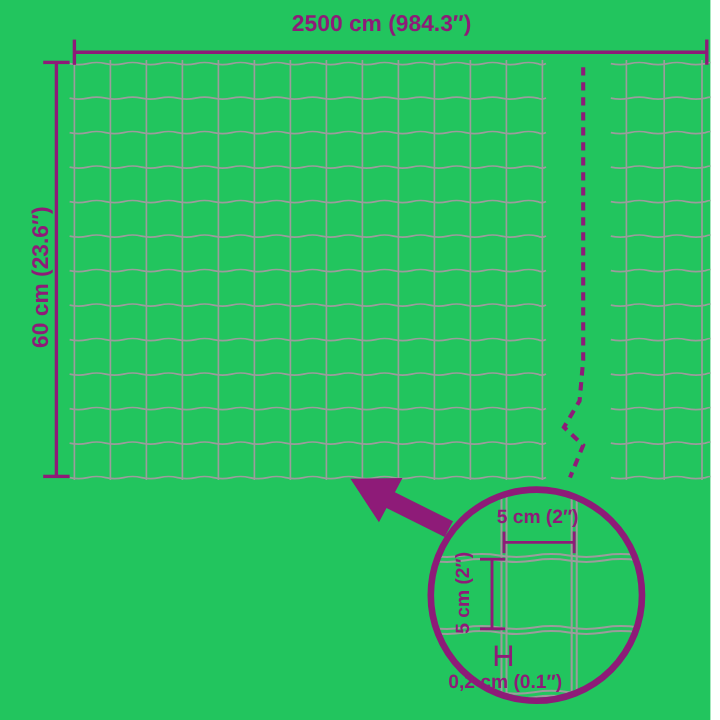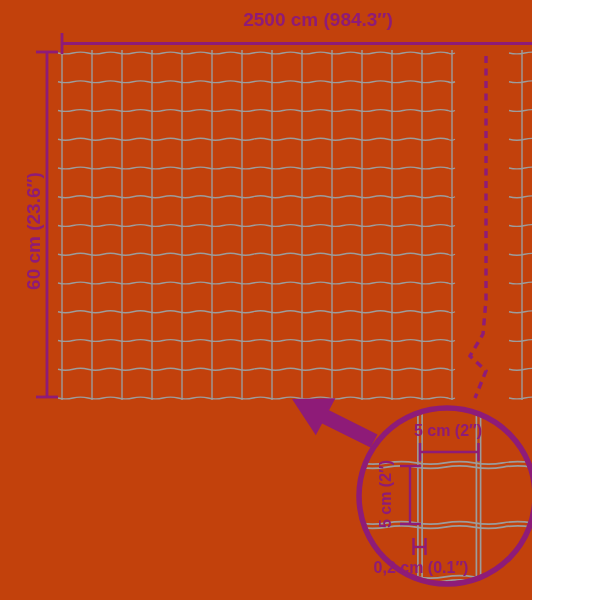--- a/index.html
+++ b/index.html
@@ -1,16 +1,16 @@
 <!DOCTYPE html>
 <html style="--accent: #8e1b78; --wire: #9c9c9c;"><head>
 <meta charset="utf-8">
 <style>
   html,body{margin:0;padding:0;background:#ffffff;}
-  .stage{position:relative;width:532px;height:600px;background:#c2410c;overflow:hidden;
+  .stage{position:relative;width:592px;height:600px;background:#22c55e;overflow:hidden;
          font-family:"Liberation Sans",sans-serif;}
   svg{display:block;}
   .wire{stroke:var(--wire,#9c9c9c);stroke-width:1.4;fill:none;}
   .wire2{stroke:var(--wire,#9c9c9c);stroke-width:1.7;fill:none;}
   .dim{stroke:var(--accent,#8e1b78);stroke-width:2.8;fill:none;}
   .dim-thin{stroke:var(--accent,#8e1b78);stroke-width:2.4;fill:none;}
   .dash{stroke:var(--accent,#8e1b78);stroke-width:3.4;fill:none;stroke-dasharray:7 5.5;}
   .ring{stroke:var(--accent,#8e1b78);stroke-width:5.5;fill:none;}
   .arrow{fill:var(--accent,#8e1b78);stroke:none;}
   .dim-text{fill:var(--accent,#8e1b78);font-weight:700;font-size:19px;

